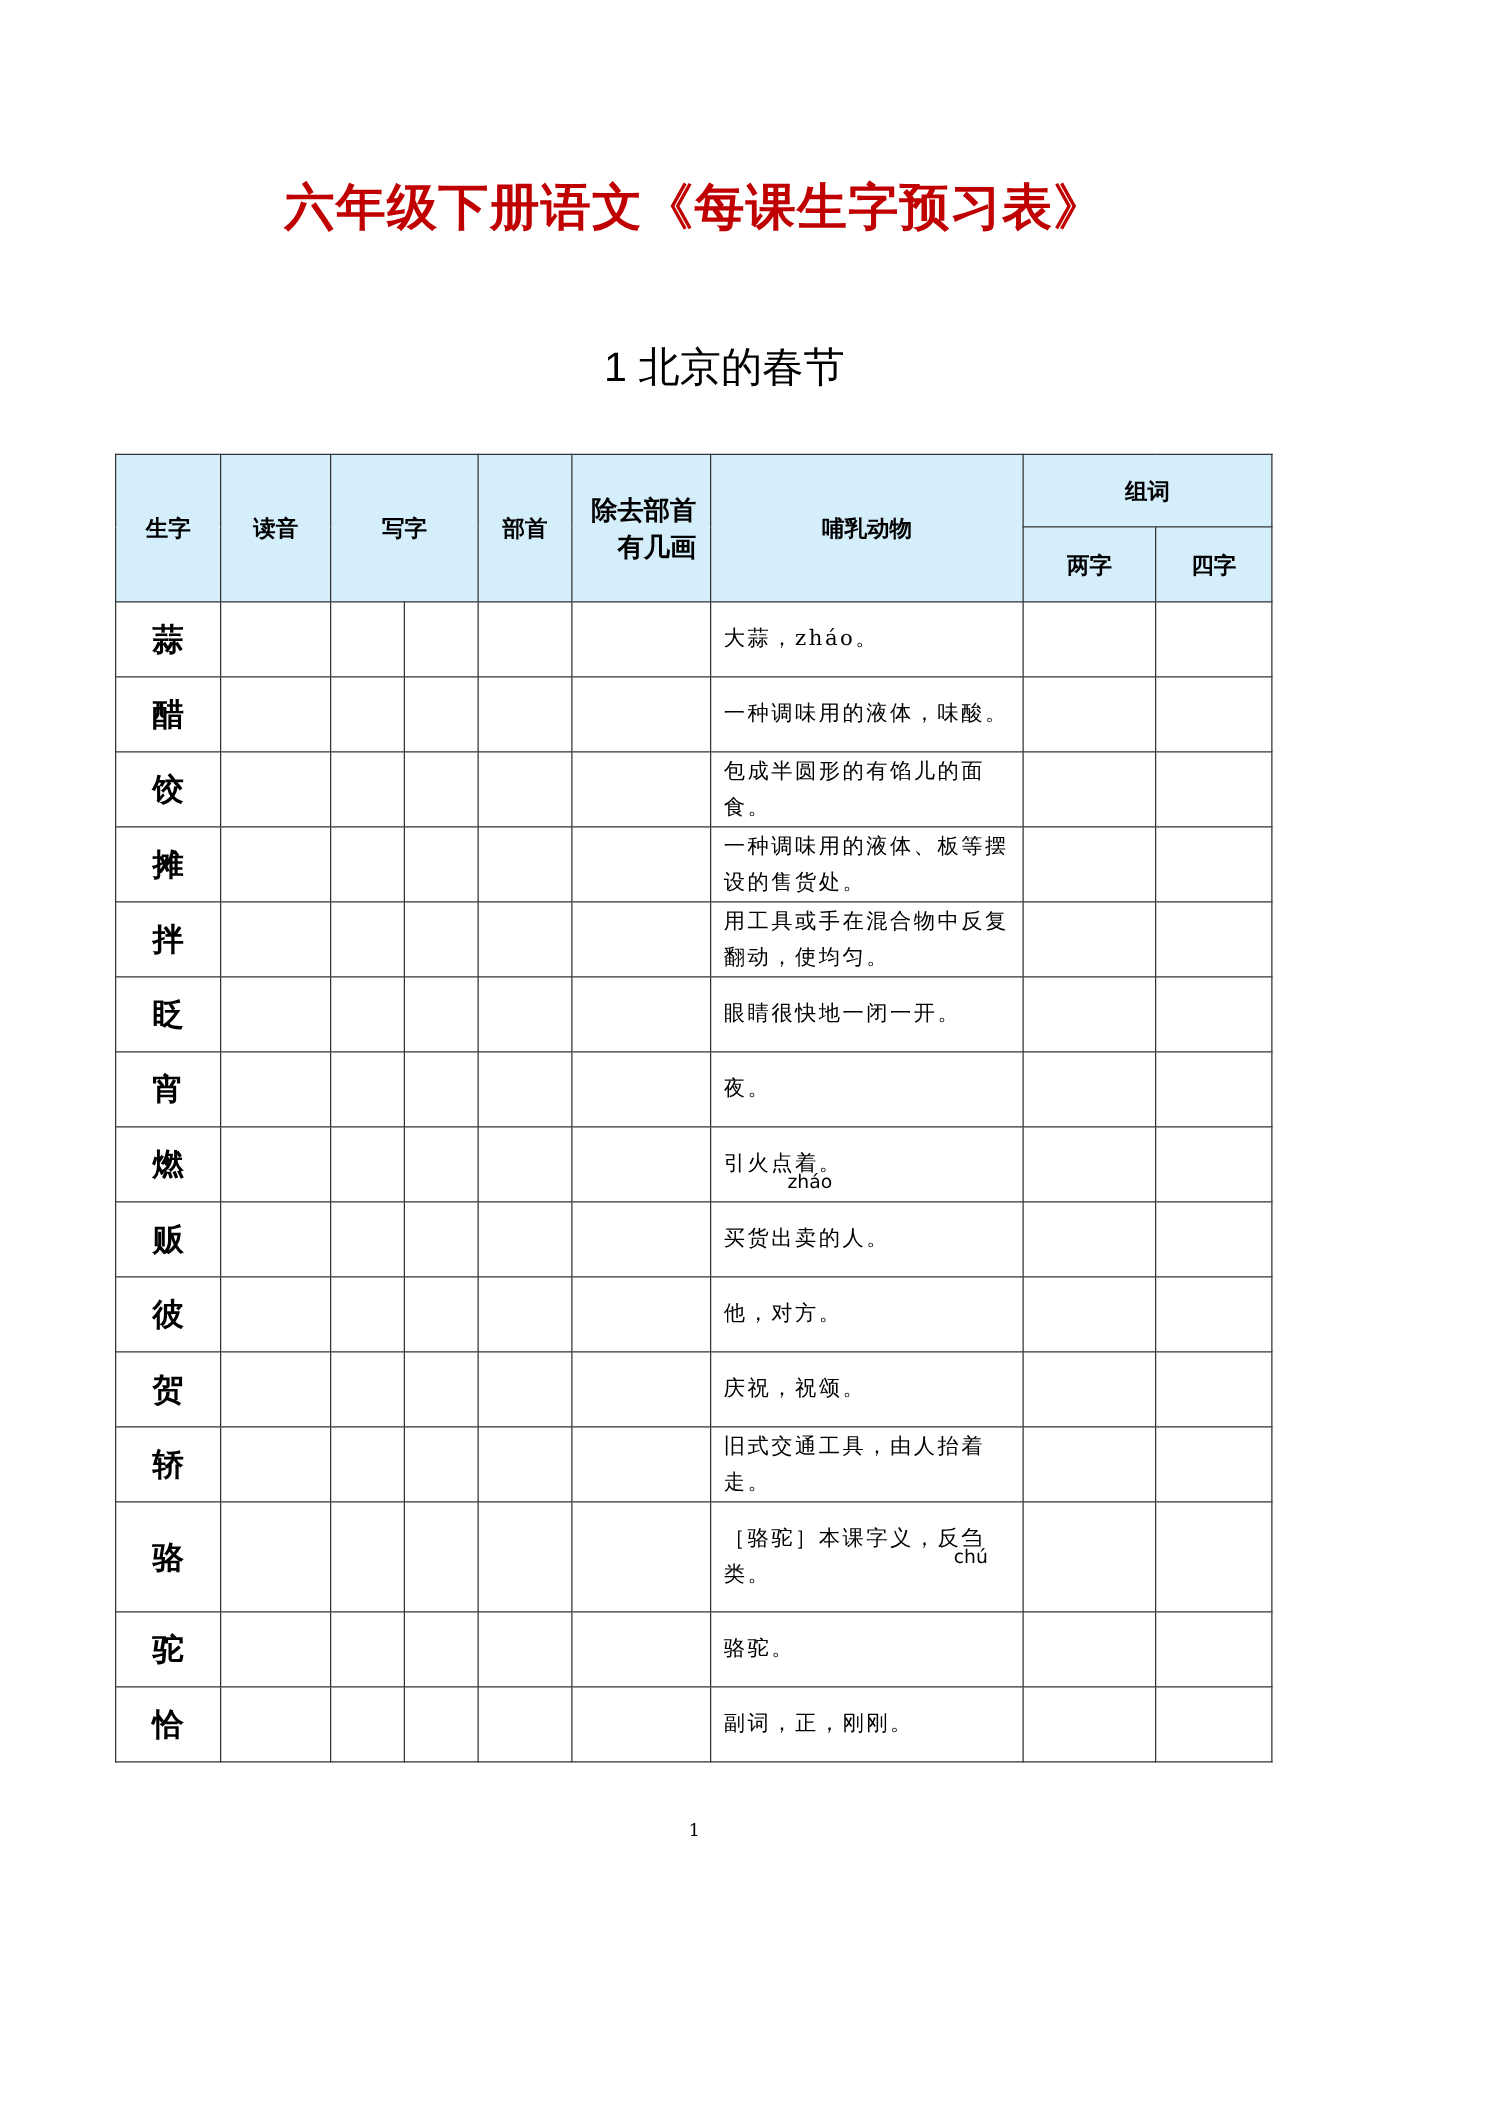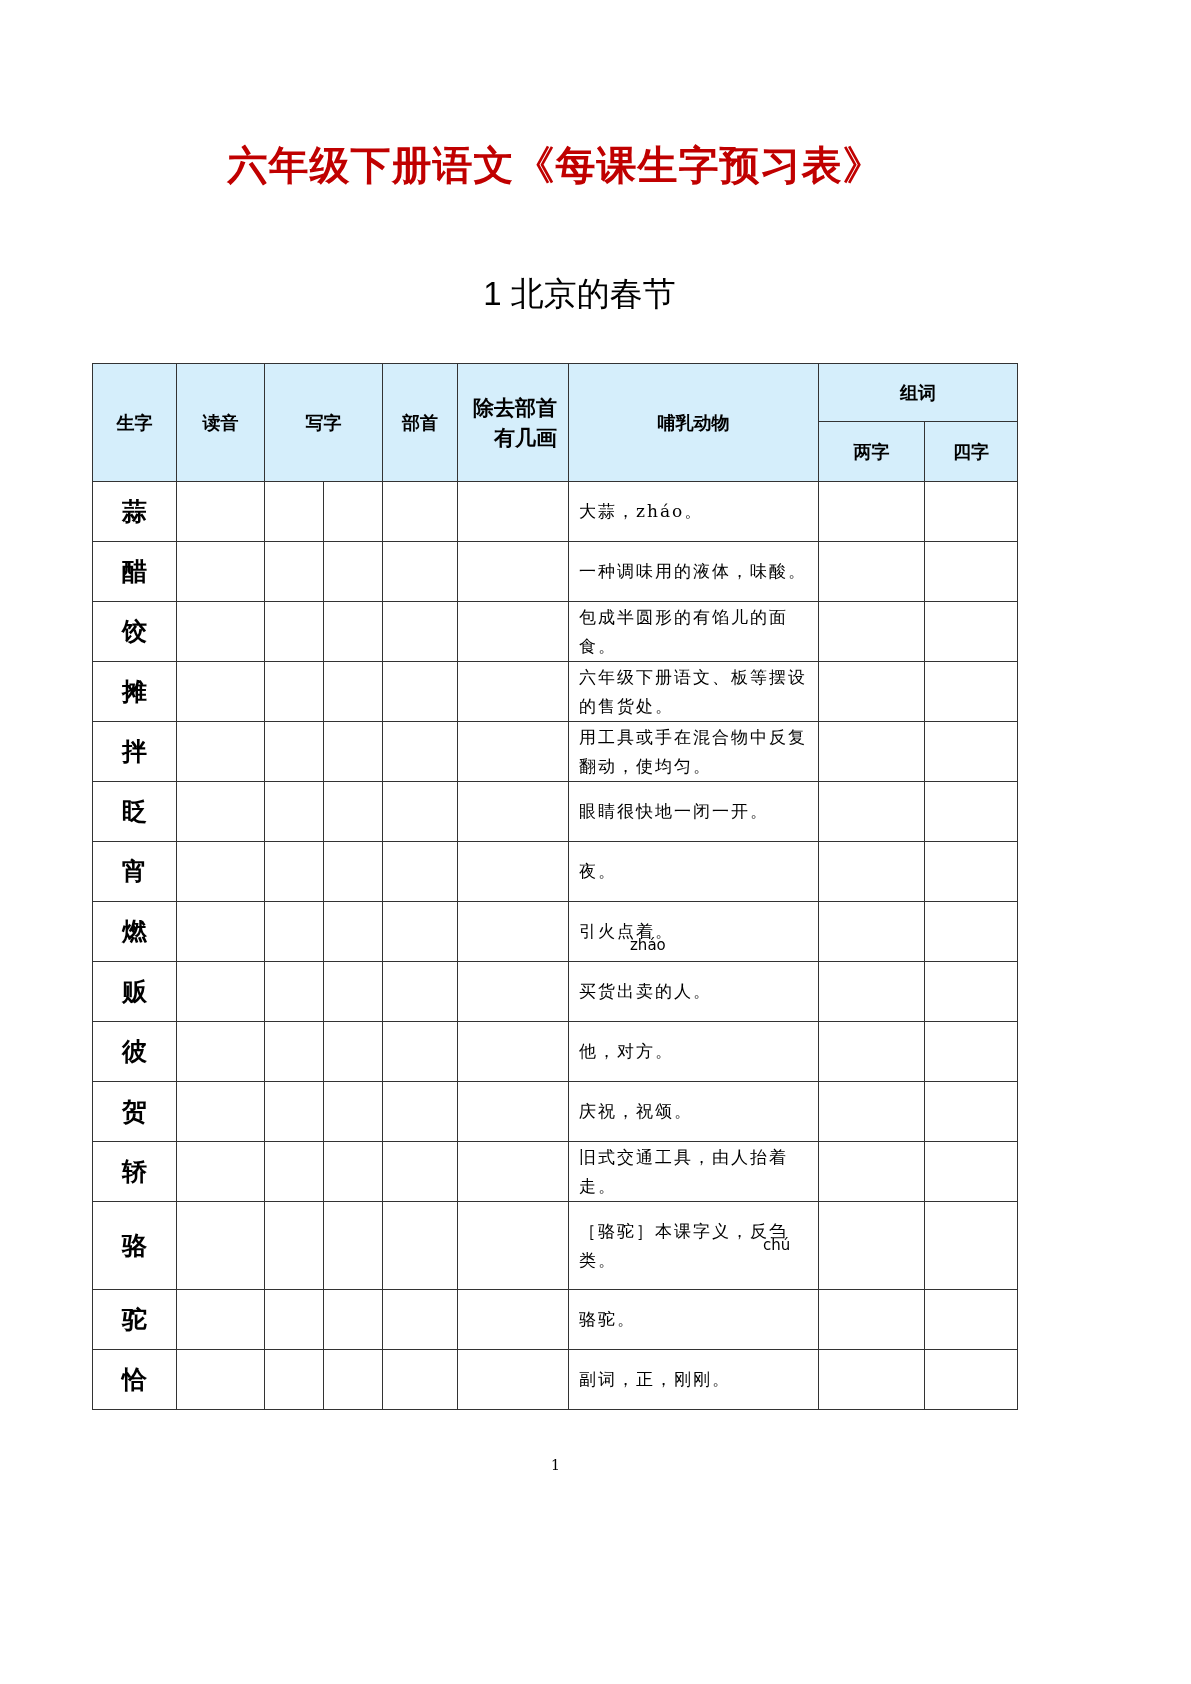--- a/index.html
+++ b/index.html
@@ -103,21 +103,21 @@
         <td class="blank"></td>
         <td class="blank"></td>
       </tr>
       <tr class="row">
         <td class="char">摊</td>
         <td class="blank"></td>
         <td class="blank"></td>
         <td class="blank"></td>
         <td class="blank"></td>
         <td class="blank"></td>
-        <td class="meaning"><span>六年级下册语文、板等摆设的售货处。</span></td>
+        <td class="meaning"><span>一种调味用的液体、板等摆设的售货处。</span></td>
         <td class="blank"></td>
         <td class="blank"></td>
       </tr>
       <tr class="row">
         <td class="char">拌</td>
         <td class="blank"></td>
         <td class="blank"></td>
         <td class="blank"></td>
         <td class="blank"></td>
         <td class="blank"></td>

